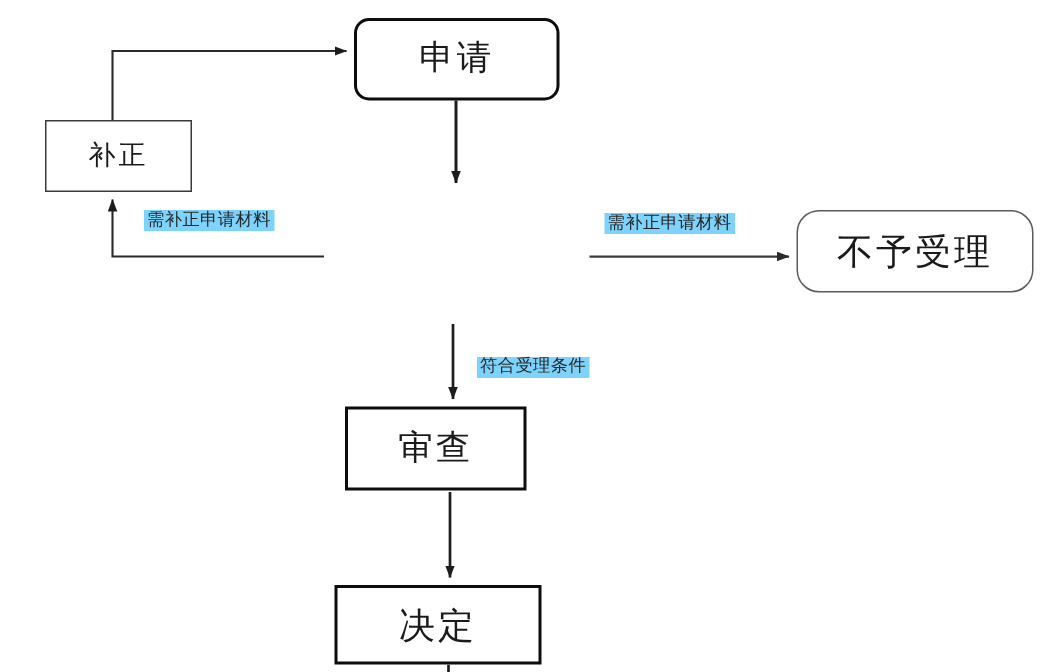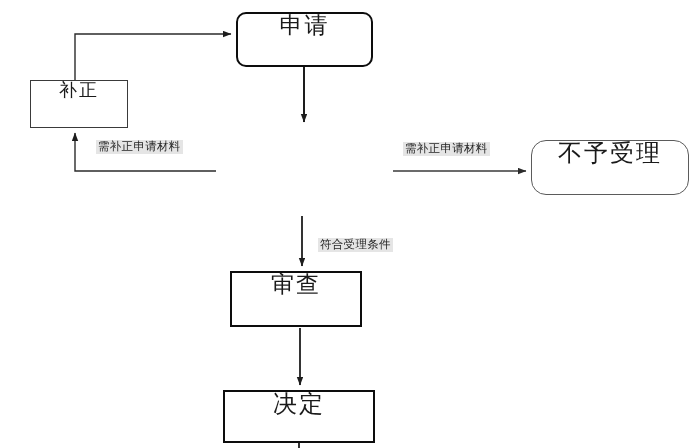--- a/index.html
+++ b/index.html
@@ -22,20 +22,21 @@
     position: absolute;
     left: 0;
     top: 0;
     width: 696px;
     height: 448px;
   }
   .node {
     position: absolute;
     box-sizing: border-box;
     display: flex;
+    align-items: center;
     justify-content: center;
     background: #ffffff;
     z-index: 2;
   }
   .node .node-label {
     line-height: 1;
     letter-spacing: 2px;
     color: #1a1a1a;
     white-space: nowrap;
   }
@@ -69,39 +70,39 @@
   }
   
   #node-reject {
     left: 531px; top: 140px; width: 158px; height: 55px;
     border: 1.6px solid #5b5b5b;
     border-radius: 15px;
   }
   #node-reject .node-label { font-size: 24px; }
   
   #node-review {
-    left: 230px; top: 271px; width: 132px; height: 56px;
+    left: 230px; top: 271px; width: 121px; height: 56px;
     border: 2.4px solid #0d0d0d;
   }
   #node-review .node-label { font-size: 23px; }
   
   #node-decide {
-    left: 223px; top: 390px; width: 152px; height: 53px;
+    left: 223px; top: 390px; width: 138px; height: 53px;
     border: 2.4px solid #0d0d0d;
   }
   #node-decide .node-label { font-size: 24px; }
 
   .edge-label {
     position: absolute;
     color: #262626;
     font-size: 11.5px;
     line-height: 1;
     white-space: nowrap;
     letter-spacing: 0.3px;
-    background: #e5e5e5;
+    background: #7dd3fc;
     padding: 1px 2px;
     z-index: 3;
     text-align: center;
   }
   #label-amend-needed { left: 96px; top: 140px; }
   #label-meets      { left: 318px; top: 238px; font-family: Liberation Serif, serif; }
   #label-not-meets  { left: 403px; top: 142px; }
 </style>
 </head>
 <body>

